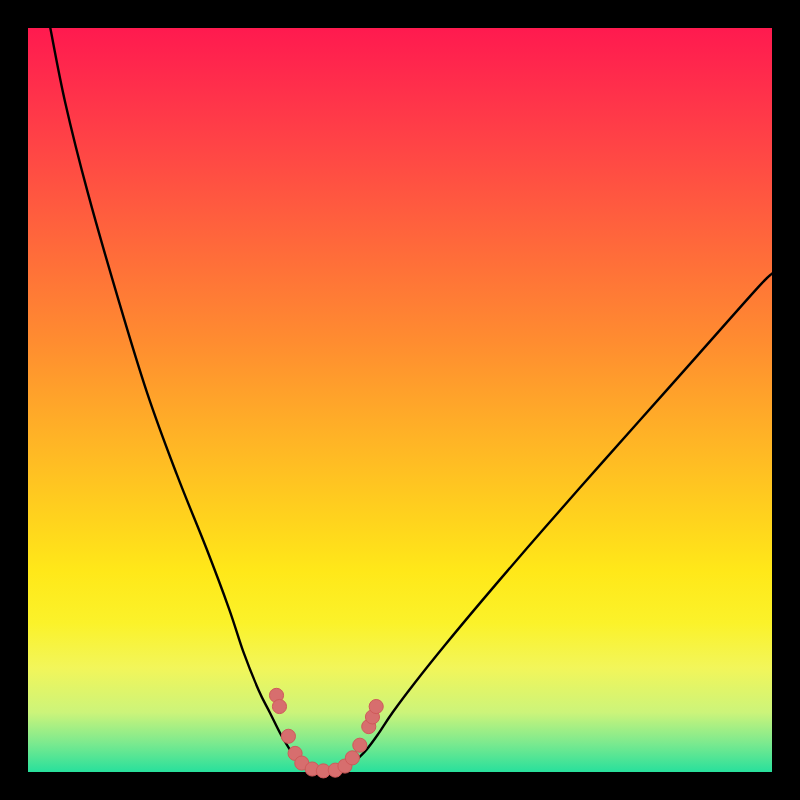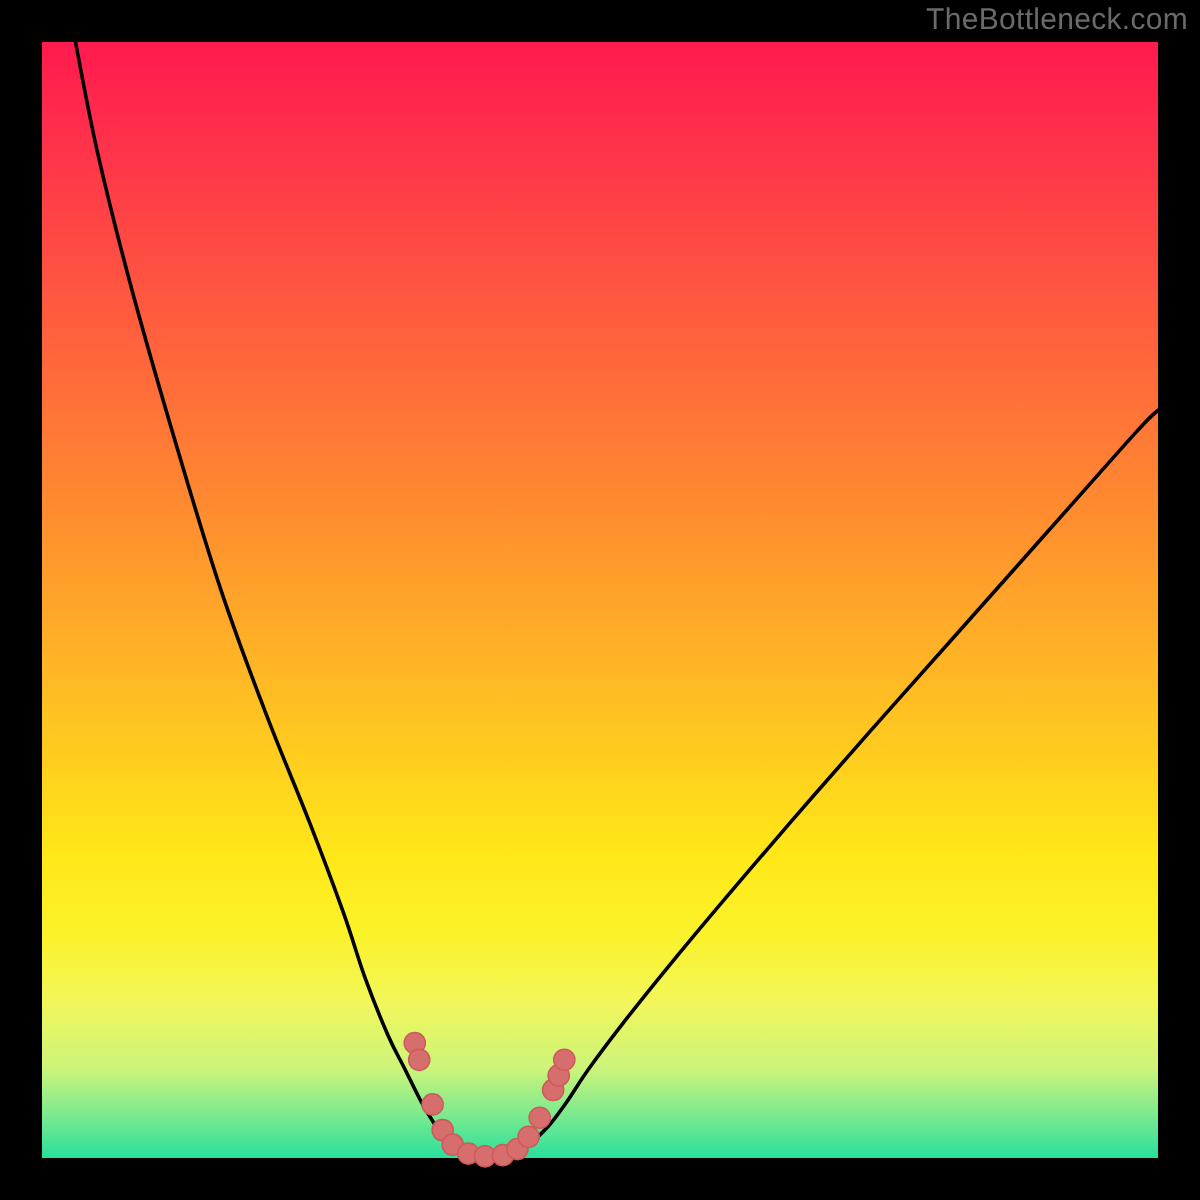--- a/index.html
+++ b/index.html
@@ -77,14 +77,13 @@
           <circle cx="307.272" cy="742.14" r="7.068" fill="#d76e6e" stroke="#cf5a5a" stroke-width="1"></circle>
           <circle cx="316.944" cy="738.048" r="7.068" fill="#d76e6e" stroke="#cf5a5a" stroke-width="1"></circle>
           <circle cx="324.384" cy="729.864" r="7.068" fill="#d76e6e" stroke="#cf5a5a" stroke-width="1"></circle>
           <circle cx="331.824" cy="717.216" r="7.068" fill="#d76e6e" stroke="#cf5a5a" stroke-width="1"></circle>
           <circle cx="340.75199999999995" cy="698.616" r="7.068" fill="#d76e6e" stroke="#cf5a5a" stroke-width="1"></circle>
           <circle cx="344.472" cy="688.944" r="7.068" fill="#d76e6e" stroke="#cf5a5a" stroke-width="1"></circle>
           <circle cx="348.192" cy="678.528" r="7.068" fill="#d76e6e" stroke="#cf5a5a" stroke-width="1"></circle>
         </g>
     </svg>
   </div>
-  <div class="watermark">TheBottleneck.com</div>
 </div>
 
 </body></html>

